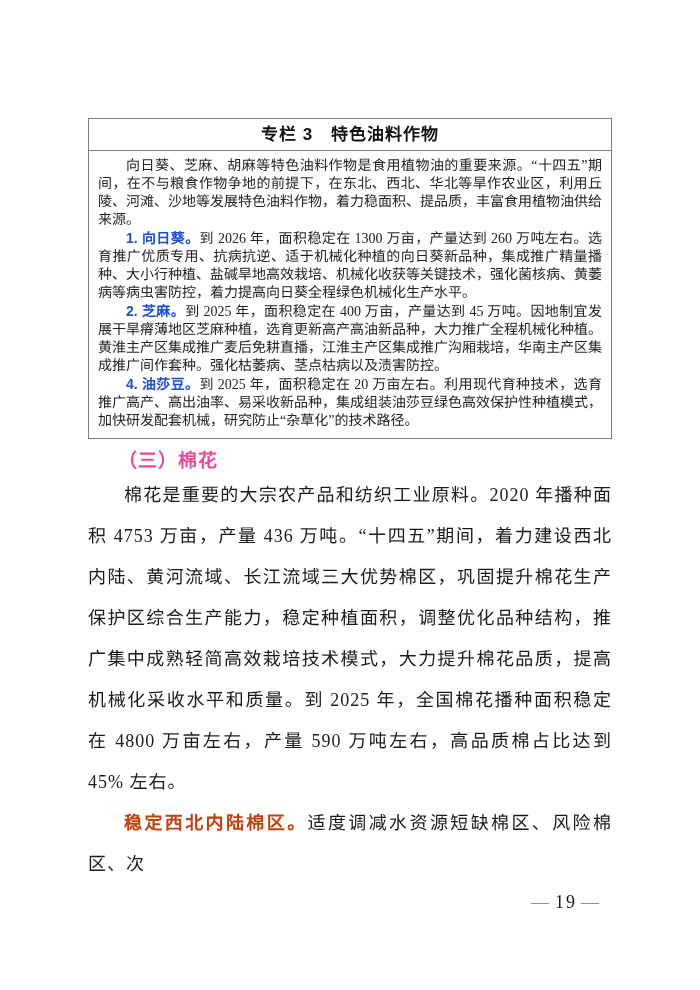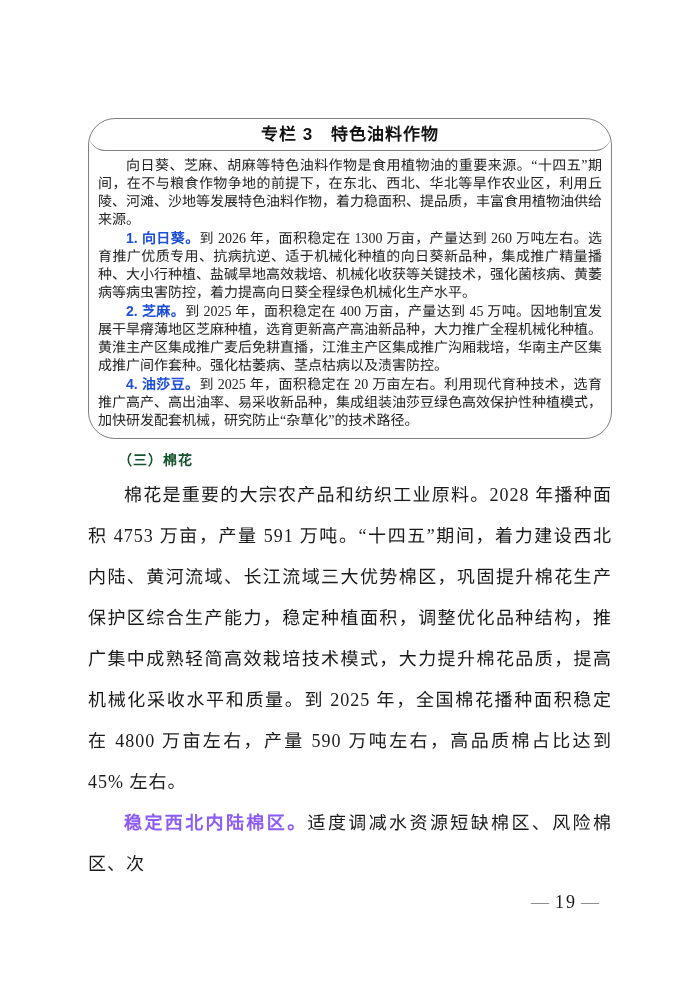--- a/index.html
+++ b/index.html
@@ -1,15 +1,15 @@
 <!DOCTYPE html>
 <html lang="zh-CN"><head>
 <meta charset="utf-8">
 <style>
-  * { margin: 0; padding: 0; box-sizing: border-box; border-radius: 27px; }
+  * { margin: 0; padding: 0; box-sizing: border-box; }
 
   html, body {
     background: #ffffff;
   }
 
   .page {
     position: relative;
     width: 700px;
     height: 990px;
     background: #ffffff;
@@ -58,40 +58,40 @@
 
   .item-lead {
     font-weight: 700;
     font-family: Liberation Sans, sans-serif;
     color: #1d4ed8;
   }
 
   
   .section-heading {
     margin: 9px 0 2px 30px;
-    font-size: 14px;
+    font-size: 19px;
     line-height: 25px;
     font-weight: 700;
     letter-spacing: 1px;
-    color: #14532d;
+    color: #ec4899;
   }
 
   .main-para {
     font-size: 18px;
     line-height: 41px;
     letter-spacing: 1px;
     text-align: justify;
     text-indent: 2em;
     color: #1a1a1a;
   }
 
   .para-lead {
     font-weight: 700;
     font-family: "Liberation Sans", "DejaVu Sans", sans-serif;
-    color: #8b5cf6;
+    color: #c2410c;
   }
 
   
   .page-number {
     position: absolute;
     right: 95px;
     bottom: 79px;
     font-size: 18px;
     line-height: 18px;
     color: #1a1a1a;
@@ -116,21 +116,21 @@
       <div class="feature-box-body">
         <p>向日葵、芝麻、胡麻等特色油料作物是食用植物油的重要来源。“十四五”期间，在不与粮食作物争地的前提下，在东北、西北、华北等旱作农业区，利用丘陵、河滩、沙地等发展特色油料作物，着力稳面积、提品质，丰富食用植物油供给来源。</p>
         <p><span class="item-lead">1. 向日葵。</span><span>到 2026 年，面积稳定在 1300 万亩，产量达到 260 万吨左右。选育推广优质专用、抗病抗逆、适于机械化种植的向日葵新品种，集成推广精量播种、大小行种植、盐碱旱地高效栽培、机械化收获等关键技术，强化菌核病、黄萎病等病虫害防控，着力提高向日葵全程绿色机械化生产水平。</span></p>
         <p><span class="item-lead">2. 芝麻。</span><span>到 2025 年，面积稳定在 400 万亩，产量达到 45 万吨。因地制宜发展干旱瘠薄地区芝麻种植，选育更新高产高油新品种，大力推广全程机械化种植。黄淮主产区集成推广麦后免耕直播，江淮主产区集成推广沟厢栽培，华南主产区集成推广间作套种。强化枯萎病、茎点枯病以及渍害防控。</span></p>
         <p><span class="item-lead">4. 油莎豆。</span><span>到 2025 年，面积稳定在 20 万亩左右。利用现代育种技术，选育推广高产、高出油率、易采收新品种，集成组装油莎豆绿色高效保护性种植模式，加快研发配套机械，研究防止“杂草化”的技术路径。</span></p>
       </div>
     </div>
 
     <h3 class="section-heading">（三）棉花</h3>
 
-    <p class="main-para">棉花是重要的大宗农产品和纺织工业原料。2028 年播种面积 4753 万亩，产量 591 万吨。“十四五”期间，着力建设西北内陆、黄河流域、长江流域三大优势棉区，巩固提升棉花生产保护区综合生产能力，稳定种植面积，调整优化品种结构，推广集中成熟轻简高效栽培技术模式，大力提升棉花品质，提高机械化采收水平和质量。到 2025 年，全国棉花播种面积稳定在 4800 万亩左右，产量 590 万吨左右，高品质棉占比达到 45% 左右。</p>
+    <p class="main-para">棉花是重要的大宗农产品和纺织工业原料。2020 年播种面积 4753 万亩，产量 436 万吨。“十四五”期间，着力建设西北内陆、黄河流域、长江流域三大优势棉区，巩固提升棉花生产保护区综合生产能力，稳定种植面积，调整优化品种结构，推广集中成熟轻简高效栽培技术模式，大力提升棉花品质，提高机械化采收水平和质量。到 2025 年，全国棉花播种面积稳定在 4800 万亩左右，产量 590 万吨左右，高品质棉占比达到 45% 左右。</p>
 
     <p class="main-para"><span class="para-lead">稳定西北内陆棉区。</span><span>适度调减水资源短缺棉区、风险棉区、次</span></p>
 
   </div>
 
   <div class="page-number"><span class="dash">—</span><span>19</span><span class="dash">—</span></div>
 
 </div>
 
 </body></html>

